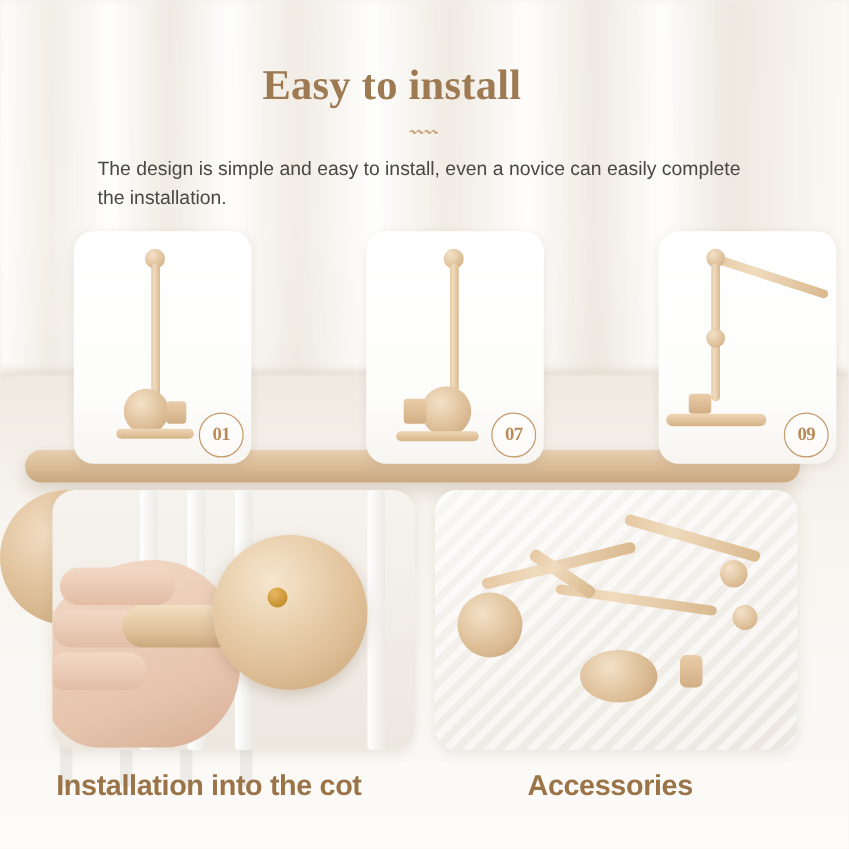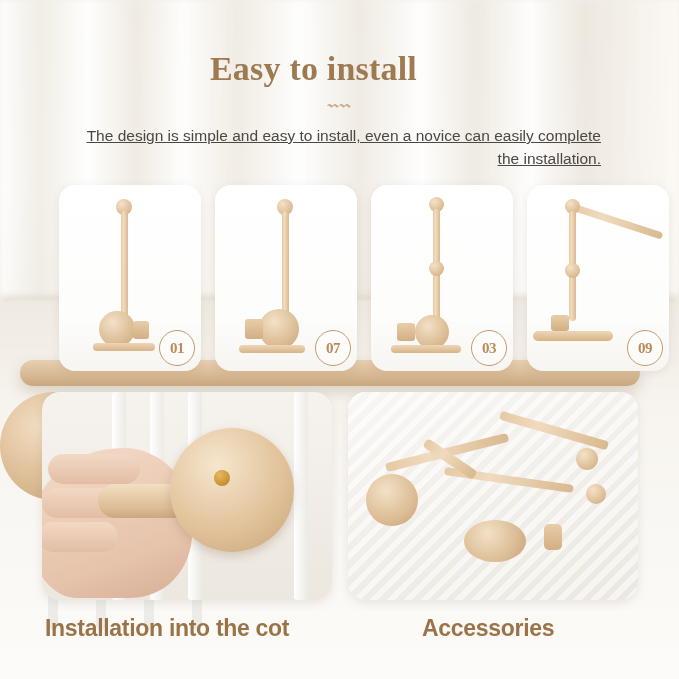--- a/index.html
+++ b/index.html
@@ -118,25 +118,24 @@
     text-align: center;
     font-size: 11px;
     letter-spacing: 1px;
     color: #c6a customer;
     color: #c9a77e;
   }
   .subtitle {
     position: absolute;
     left: 78px; top: 124px;
     width: 523px;
-    text-align: right;
+    text-align: left;
     font-size: 15.5px;
     line-height: 23px;
     color: #4b4742;
-    text-decoration: underline;
   }
 
   
   .steps {
     position: absolute;
     left: 36px; top: 185px;
     width: 610px; height: 186px;
     display: flex;
     justify-content: space-between;
     padding-left: 23px;
@@ -309,29 +308,20 @@
 
     <div class="step-card">
       <div class="wd ball" style="left:62px; top:14px; width:16px; height:16px;"></div>
       <div class="wd rod" style="left:67px; top:26px; width:7px; height:110px;"></div>
       <div class="wd disc" style="left:44px; top:124px; width:40px; height:40px;"></div>
       <div class="wd collar" style="left:30px; top:134px; width:18px; height:20px;"></div>
       <div class="wd base-plate" style="left:24px; top:160px; width:66px; height:8px;"></div>
       <div class="step-badge">07</div>
     </div>
 
-    <div class="step-card">
-      <div class="wd ball" style="left:58px; top:12px; width:15px; height:15px;"></div>
-      <div class="wd rod" style="left:62px; top:24px; width:7px; height:116px;"></div>
-      <div class="wd ball" style="left:58px; top:76px; width:15px; height:15px;"></div>
-      <div class="wd disc" style="left:44px; top:130px; width:34px; height:34px;"></div>
-      <div class="wd collar" style="left:26px; top:138px; width:18px; height:18px;"></div>
-      <div class="wd base-plate" style="left:20px; top:160px; width:70px; height:8px;"></div>
-      <div class="step-badge">03</div>
-    </div>
 
     <div class="step-card">
       <div class="wd rod" style="left:44px; top:18px; width:96px; height:7px; transform:rotate(18deg); transform-origin:left center;"></div>
       <div class="wd ball" style="left:38px; top:14px; width:15px; height:15px;"></div>
       <div class="wd rod" style="left:42px; top:26px; width:7px; height:110px;"></div>
       <div class="wd ball" style="left:38px; top:78px; width:15px; height:15px;"></div>
       <div class="wd collar" style="left:24px; top:130px; width:18px; height:16px;"></div>
       <div class="wd base-plate" style="left:6px; top:146px; width:80px; height:10px;"></div>
       <div class="step-badge">09</div>
     </div>

